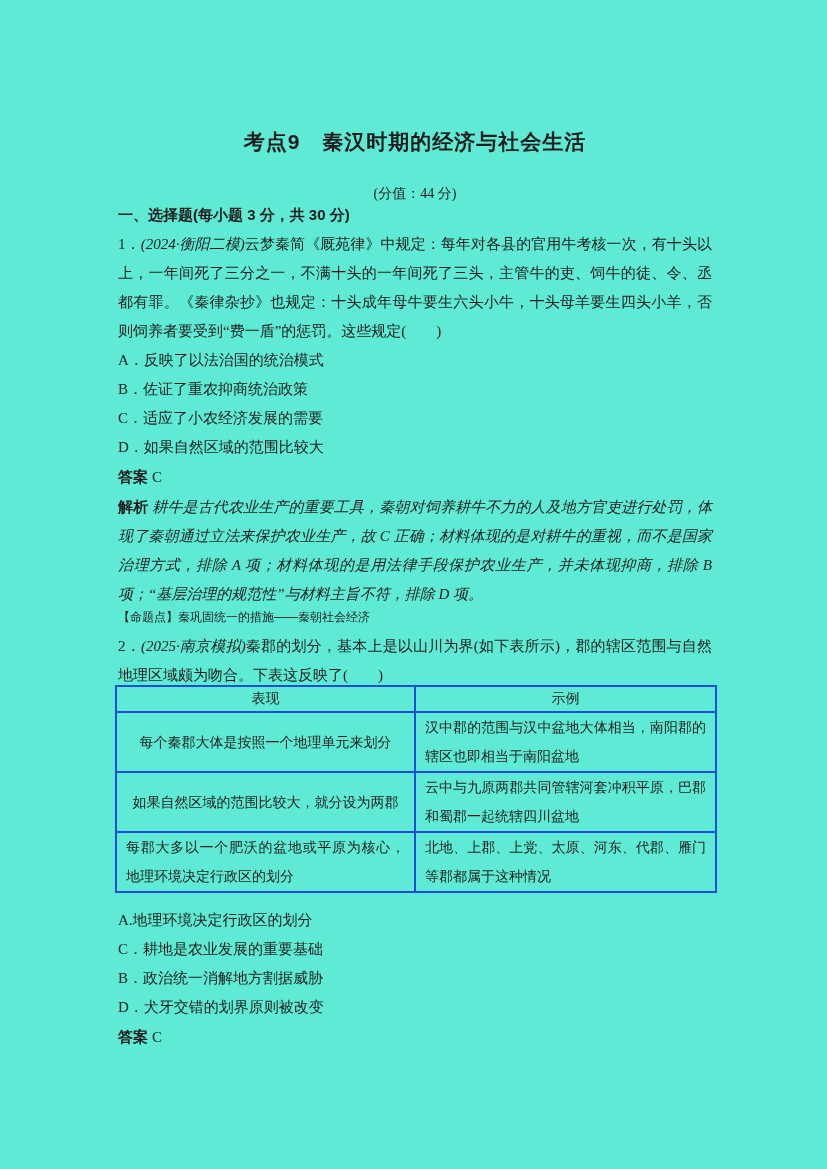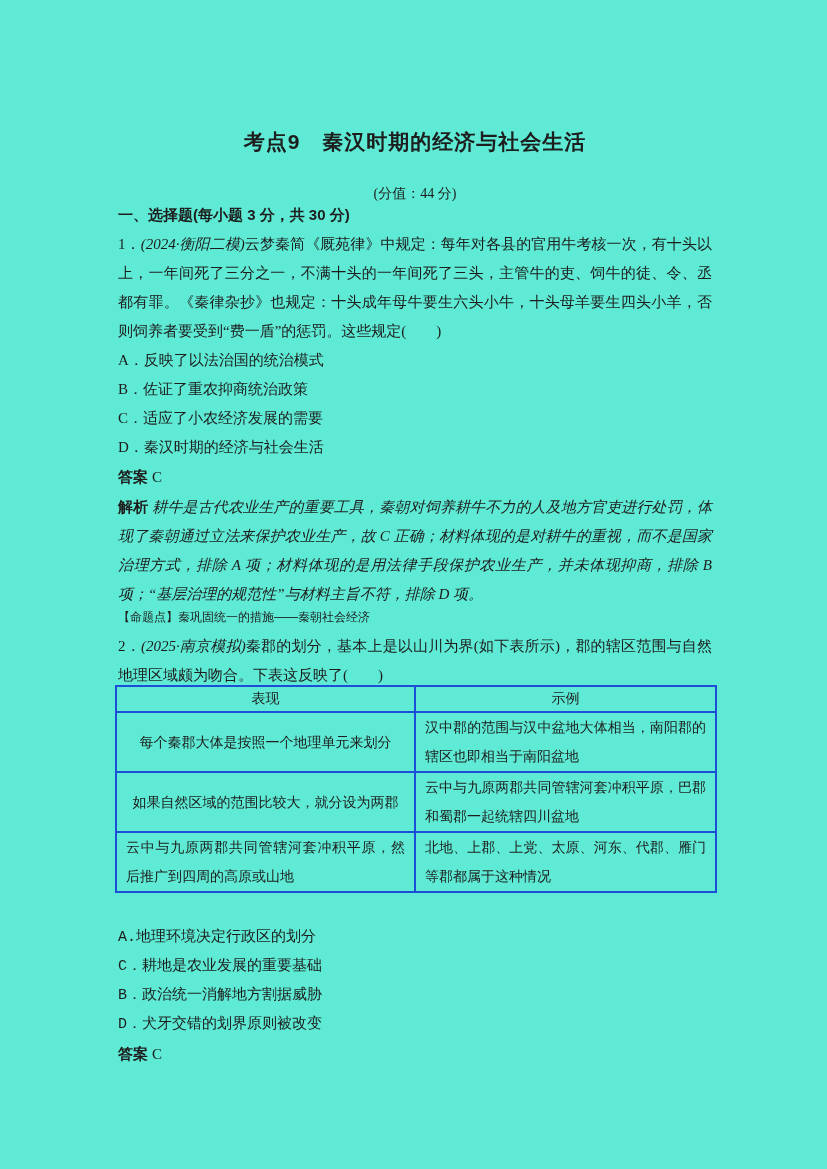--- a/index.html
+++ b/index.html
@@ -101,41 +101,41 @@
   .geo-table td {
     line-height: 29px;
   }
   .geo-table col.c1 { width: 299px; }
   .geo-table col.c2 { width: 301px; }
   .geo-table tr.r1 td, .geo-table tr.r2 td { height: 58px; }
   .geo-table tr.r3 td { height: 54px; }
   .geo-table td.cell-left-col { text-align: center; }
   .geo-table td.cell-left-col.wrap { text-align: justify; }
   .geo-table td.cell-right-col { text-align: justify; }
-  .options-q2 { margin-top: 30px; font-family: Liberation Mono, monospace; }
+  .options-q2 { margin-top: 13px; }
 </style>
 </head>
 <body>
 
 <div class="page">
   <div class="content">
 
     <h1 class="title">考点9　秦汉时期的经济与社会生活</h1>
 
     <div class="score-line">(分值：44 分)</div>
 
     <div class="section-heading">一、选择题(每小题 3 分，共 30 分)</div>
 
     <div>
       <p class="stem"><span>1．</span><span class="source-tag">(2024·衡阳二模)</span><span>云梦秦简《厩苑律》中规定：每年对各县的官用牛考核一次，有十头以上，一年间死了三分之一，不满十头的一年间死了三头，主管牛的吏、饲牛的徒、令、丞都有罪。《秦律杂抄》也规定：十头成年母牛要生六头小牛，十头母羊要生四头小羊，否则饲养者要受到“费一盾”的惩罚。这些规定(　　)</span></p>
 
       <div class="option">A．反映了以法治国的统治模式</div>
       <div class="option">B．佐证了重农抑商统治政策</div>
       <div class="option">C．适应了小农经济发展的需要</div>
-      <div class="option">D．秦汉时期的经济与社会生活</div>
+      <div class="option">D．如果自然区域的范围比较大</div>
 
       <div class="answer-line"><span class="hei-label">答案</span><span>C</span></div>
 
       <p class="analysis"><span class="hei-label">解析</span><span class="analysis-body">耕牛是古代农业生产的重要工具，秦朝对饲养耕牛不力的人及地方官吏进行处罚，体现了秦朝通过立法来保护农业生产，故 C 正确；材料体现的是对耕牛的重视，而不是国家治理方式，排除 A 项；材料体现的是用法律手段保护农业生产，并未体现抑商，排除 B 项；“基层治理的规范性”与材料主旨不符，排除 D 项。</span></p>
 
       <div class="topic-point">【命题点】秦巩固统一的措施——秦朝社会经济</div>
     </div>
 
     <div>
       <p class="stem q2"><span>2．</span><span class="source-tag">(2025·南京模拟)</span><span>秦郡的划分，基本上是以山川为界(如下表所示)，郡的辖区范围与自然地理区域颇为吻合。下表这反映了(　　)</span></p>
@@ -154,21 +154,21 @@
         <tbody>
           <tr class="r1">
             <td class="cell-left-col">每个秦郡大体是按照一个地理单元来划分</td>
             <td class="cell-right-col">汉中郡的范围与汉中盆地大体相当，南阳郡的辖区也即相当于南阳盆地</td>
           </tr>
           <tr class="r2">
             <td class="cell-left-col">如果自然区域的范围比较大，就分设为两郡</td>
             <td class="cell-right-col">云中与九原两郡共同管辖河套冲积平原，巴郡和蜀郡一起统辖四川盆地</td>
           </tr>
           <tr class="r3">
-            <td class="cell-left-col wrap">云中与九原两郡共同管辖河套冲积平原，然后推广到四周的高原或山地</td>
+            <td class="cell-left-col wrap">每郡大多以一个肥沃的盆地或平原为核心，地理环境决定行政区的划分</td>
             <td class="cell-right-col">北地、上郡、上党、太原、河东、代郡、雁门等郡都属于这种情况</td>
           </tr>
         </tbody>
       </table>
 
       <div class="options-q2">
         <div class="option">A.地理环境决定行政区的划分</div>
         <div class="option">C．耕地是农业发展的重要基础</div>
         <div class="option">B．政治统一消解地方割据威胁</div>
         <div class="option">D．犬牙交错的划界原则被改变</div>

